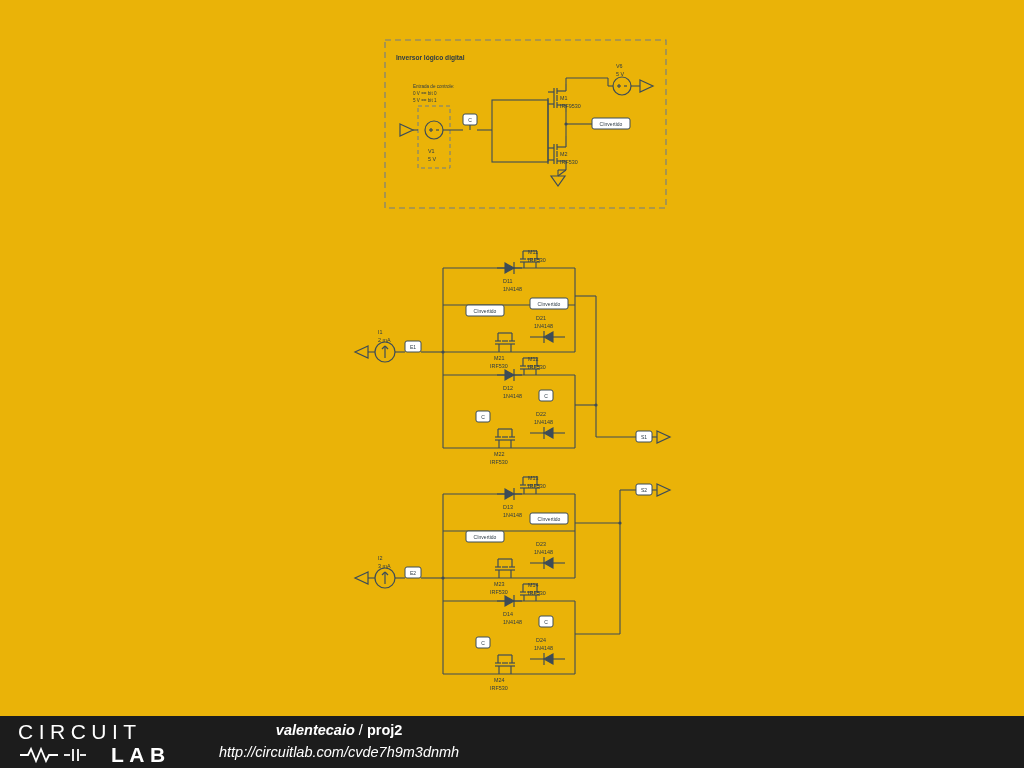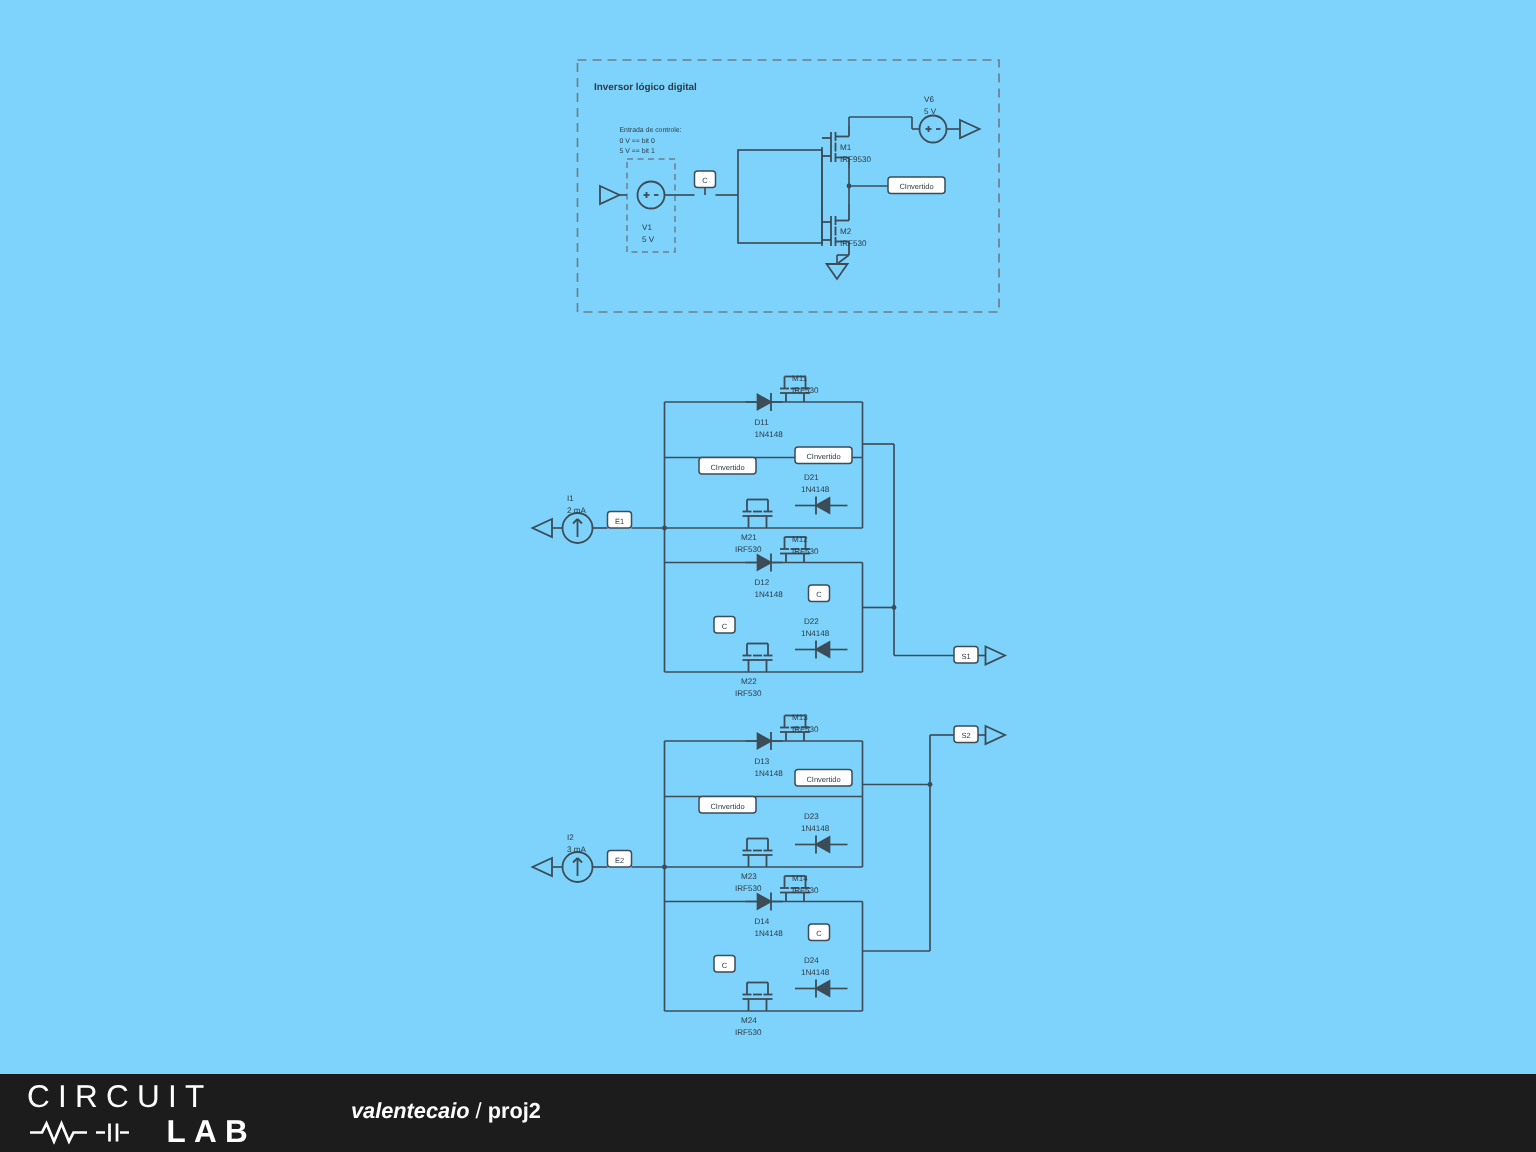--- a/index.html
+++ b/index.html
@@ -7,21 +7,21 @@
     margin: 0; padding: 0;
     width: 1024px; height: 768px;
     background: #ffffff;
     font-family: "Liberation Sans", sans-serif;
     overflow: hidden;
   }
   #stage {
     position: relative;
     width: 1024px;
     height: 768px;
-    background: #7dd3fc;
+    background: #eab308;
     text-align: center;
   }
   .schematic {
     position: absolute;
     left: 0; top: 0;
     width: 1024px;
     height: 716px;
   }
   svg.sch { display: block; width: 1024px; height: 716px; }
 
@@ -62,21 +62,21 @@
   .logo-squiggle {
     position: absolute;
     left: 18px; top: 27px;
     width: 70px; height: 20px;
   }
   .footer-text {
     color: #ffffff;
     padding-left: 24px;
     line-height: 1.35;
   }
-  .footer-line1 { font-size: 14.5px; margin-left: 15px; }
+  .footer-line1 { font-size: 14.5px; }
   .footer-user {
     font-style: italic;
     font-weight: bold;
   }
   .footer-sep { font-style: normal; font-weight: normal; }
   .footer-proj { font-weight: bold; }
   .footer-url {
     font-size: 14.5px;
     font-style: italic;
     margin-top: 2px;
@@ -529,16 +529,17 @@
         <path d="M 55 6 L 55 18" stroke="#ffffff" stroke-width="1.8" fill="none"></path>
         <path d="M 60 6 L 60 18" stroke="#ffffff" stroke-width="1.8" fill="none"></path>
         <path d="M 62 12 L 68 12" stroke="#ffffff" stroke-width="1.8" fill="none"></path>
       </svg>
       <span class="logo-word2">LAB</span>
     </div>
     <div class="footer-text">
       <div class="footer-line1">
         <span class="footer-user">valentecaio</span><span class="footer-sep"> / </span><span class="footer-proj">proj2</span>
       </div>
+      <div class="footer-url">http://circuitlab.com/cvde7h9m3dnmh</div>
     </div>
   </div>
 
 </div>
 
 </body></html>

